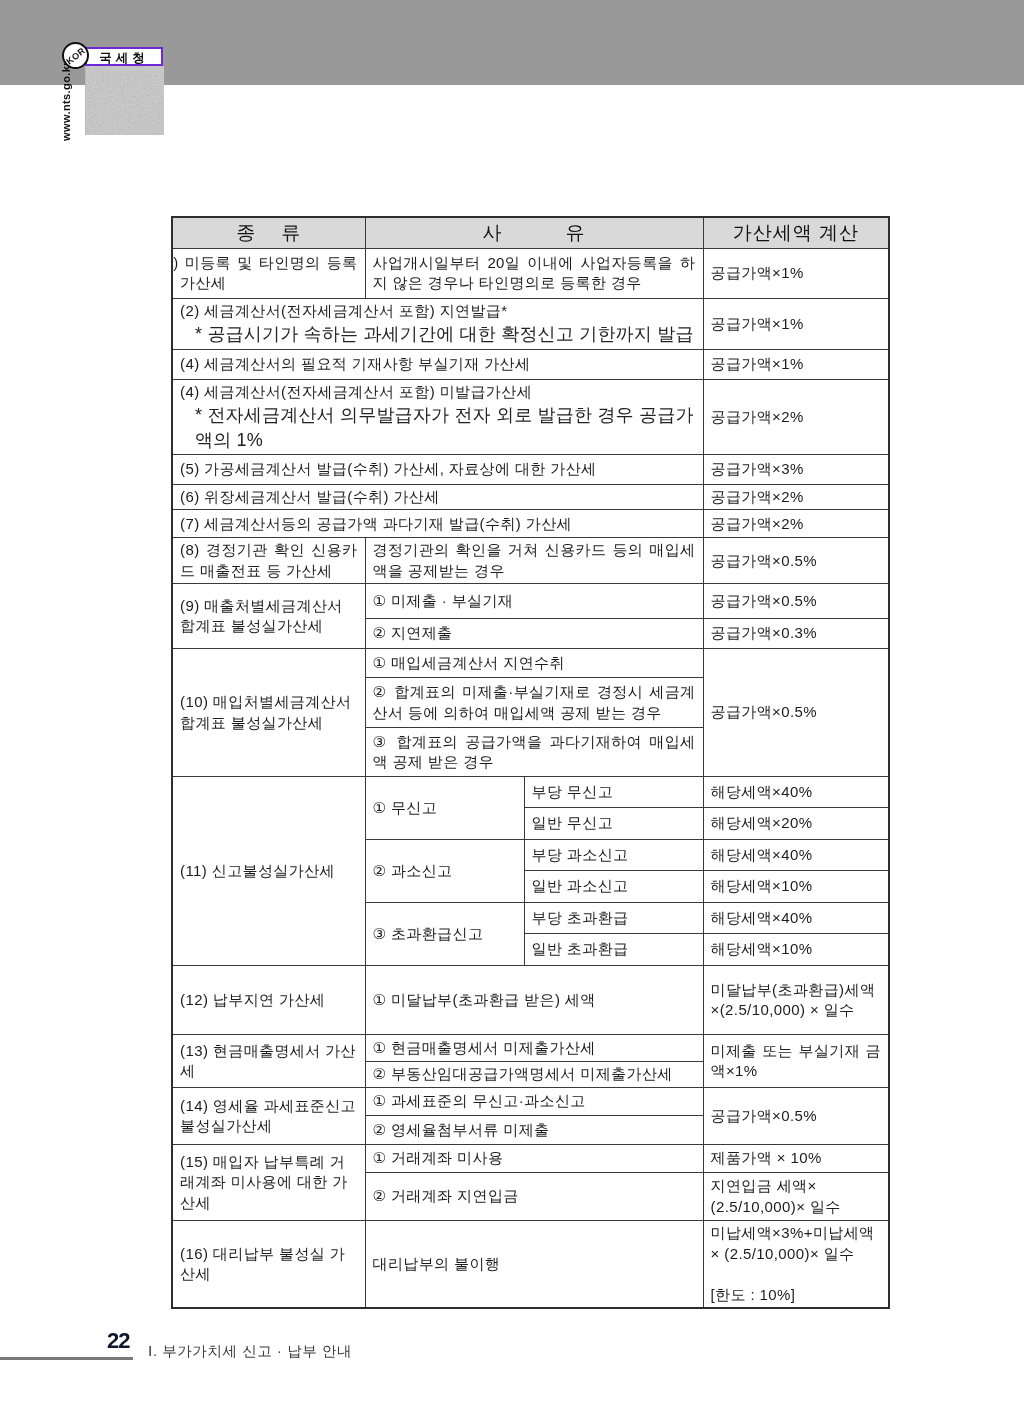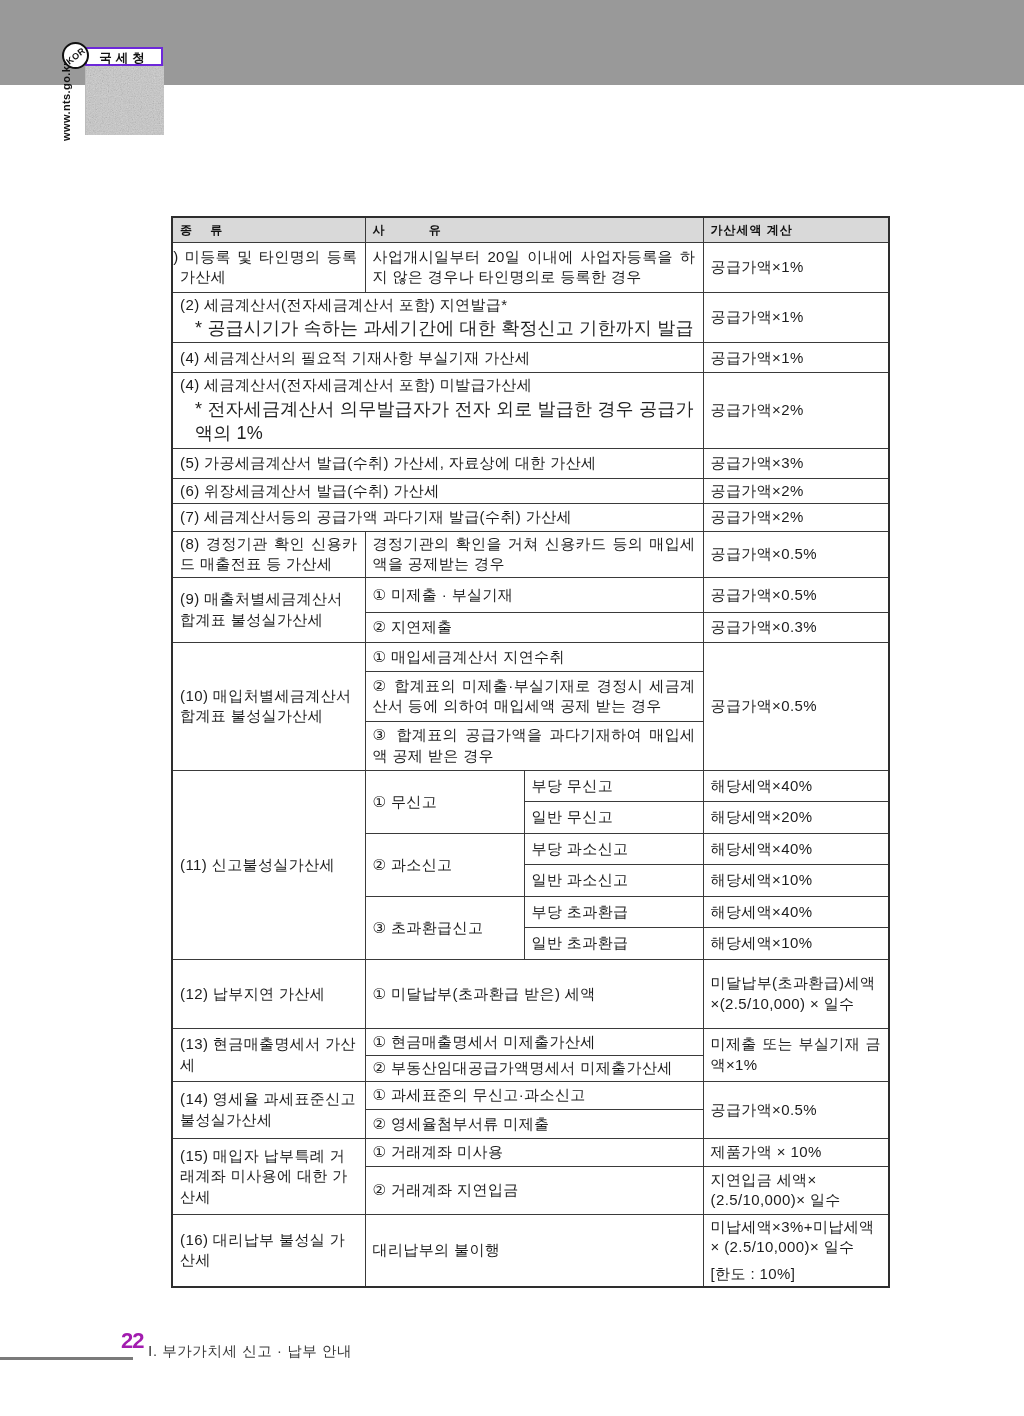--- a/index.html
+++ b/index.html
@@ -44,33 +44,33 @@
     position:absolute; left:171px; top:216px; width:717px;
     border-collapse:collapse; table-layout:fixed;
     border:2px solid #2e2e2e;
   }
   table.penalty td, table.penalty th {
     border:1px solid #3a3a3a; vertical-align:middle;
     font-size:15px; color:#1c1c1c; letter-spacing:0.4px; line-height:1.36;
     padding:2px 7px; overflow:hidden;
   }
   table.penalty th {
-    background:#d9d9d9; font-weight:bold; text-align:left;
-    font-size:12px; white-space:pre; letter-spacing:1px; color:#111;
+    background:#d9d9d9; font-weight:normal; text-align:center;
+    font-size:19px; white-space:pre; letter-spacing:1px; color:#111;
   }
   td.just { text-align:justify; text-justify:inter-character; }
   td.hang { padding-left:28px; text-indent:-21px; }
   .note { font-size:18px; letter-spacing:0.2px; padding-left:15px; margin-top:1px; color:#222; }
   td.calc { letter-spacing:0.4px; }
   td.small-type { font-size:14px; letter-spacing:-0.3px; }
-  .calc-gap { margin-top:6px; }
+  .calc-gap { margin-top:21px; }
 
   
   .footer-line { position:absolute; left:0; top:1357px; width:133px; height:3px; background:#7a7a7a; }
-  .footer-num { position:absolute; left:121px; top:1328px; font-size:22px; font-weight:bold; color:#a21caf; letter-spacing:-1px; }
+  .footer-num { position:absolute; left:107px; top:1328px; font-size:22px; font-weight:bold; color:#0f172a; letter-spacing:-1px; }
   .footer-text { position:absolute; left:148px; top:1335px; font-size:14.5px; color:#3a3a3a; letter-spacing:0.6px;margin-top:7px; }
 </style>
 </head>
 <body>
 
 <div class="page">
 
   <div class="banner"></div>
 
   <div class="logo">

